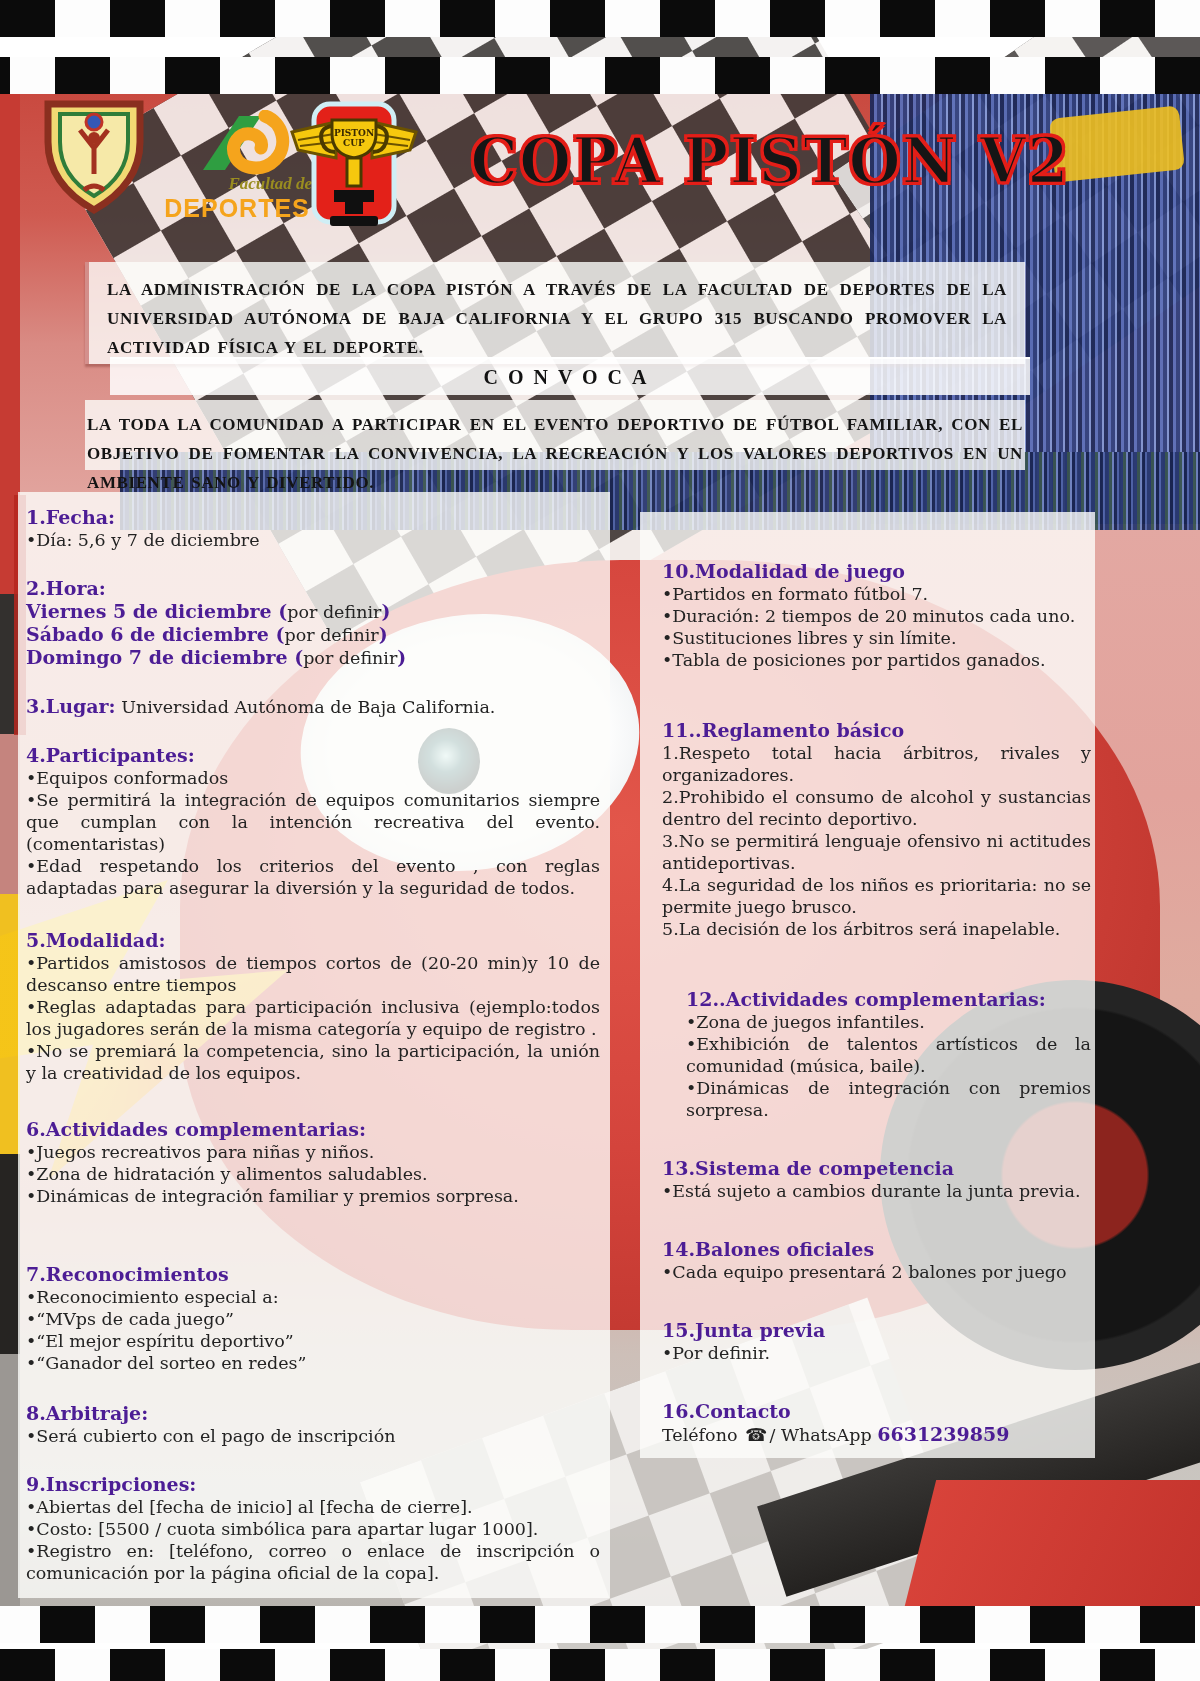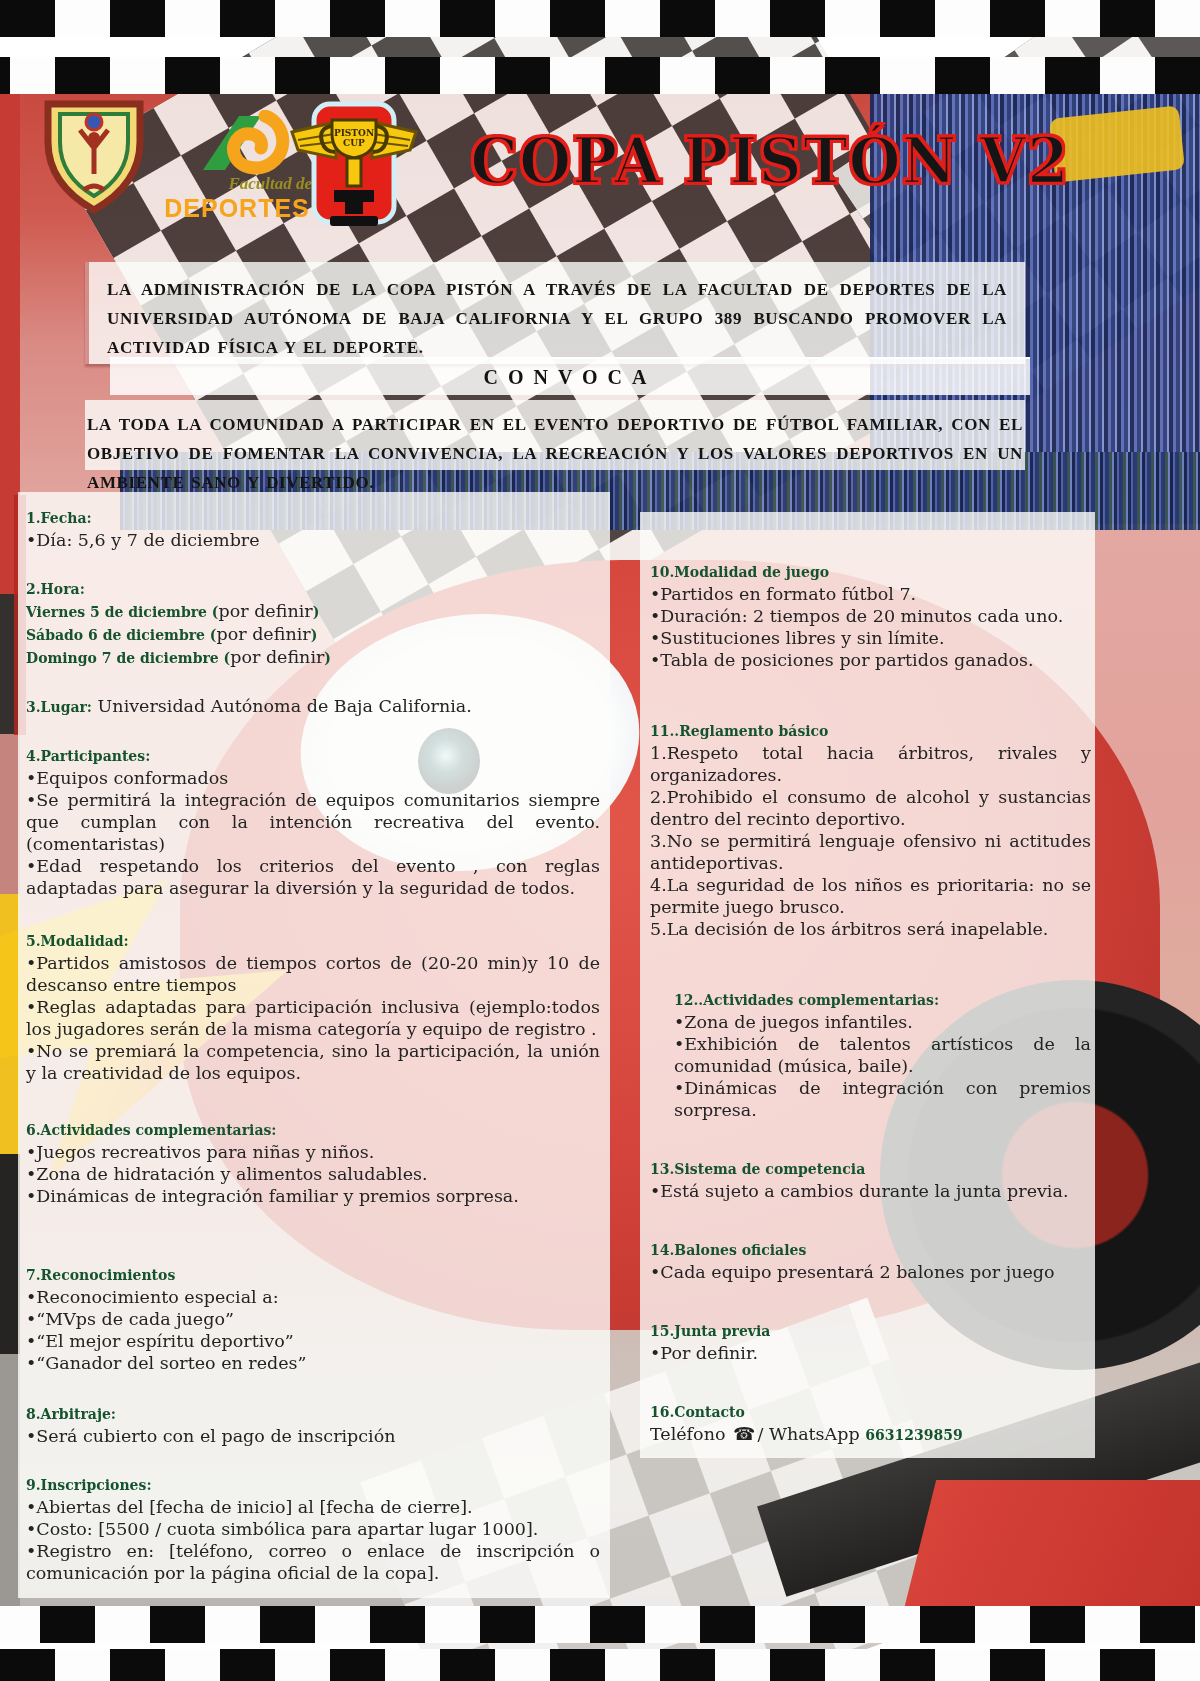--- a/index.html
+++ b/index.html
@@ -54,29 +54,29 @@
   .red-bar-leftbox{left:14px;top:495px;width:12px;height:240px;background:#b5271f;opacity:.85;}
 
   
   .box{position:absolute;z-index:2;background:rgba(253,252,250,.8);}
   .box-intro1{left:85px;top:262px;width:940px;height:102px;padding:13px 18px;box-sizing:border-box;
     border-left:4px solid rgba(170,40,35,.45);box-shadow:0 3px 2px rgba(110,35,30,.35);}
   .box-convoca{left:110px;top:357px;width:920px;height:36px;background:rgba(255,255,255,.85);
     border-top:2px solid rgba(255,255,255,.95);display:flex;align-items:center;justify-content:center;}
   .box-intro2{left:85px;top:400px;width:940px;height:70px;padding:10px 2px;box-sizing:border-box;}
   .box-left{left:18px;top:492px;width:592px;min-height:1040px;padding:14px 10px 14px 8px;box-sizing:border-box;}
-  .box-right{left:640px;top:512px;width:455px;min-height:830px;padding:12px 4px 12px 10px;box-sizing:border-box;}
+  .box-right{left:640px;top:512px;width:455px;min-height:830px;padding:12px 4px 12px 22px;box-sizing:border-box;}
 
   .intro-p{margin:0;font-family:"Liberation Serif",serif;font-weight:bold;font-size:17px;
     line-height:29px;letter-spacing:.6px;word-spacing:2px;color:#141414;text-align:justify;}
   .convoca{font-family:"Liberation Serif",serif;font-weight:bold;font-size:20px;
     letter-spacing:10px;color:#121212;}
 
   .line{margin:0;font-size:17.5px;line-height:22px;color:#232323;text-align:justify;}
-  .line .b{font-weight:bold;font-size:14px;color:#14532d;}
+  .line .b{font-weight:bold;font-size:19px;color:#4c1d95;}
   .sec{margin-top:26px;}
   .col .sec:first-child{margin-top:0;}
   #col-left .sec:nth-child(5){margin-top:30px;}
   #col-left .sec:nth-child(6){margin-top:34px;}
   #col-left .sec:nth-child(7){margin-top:56px;}
   #col-left .sec:nth-child(8){margin-top:28px;}
   #col-left .sec:nth-child(9){margin-top:26px;}
   #col-right .sec{margin-top:36px;}
   #col-right .sec:nth-child(2){margin-top:48px;}
   #col-right .sec:nth-child(3){margin-top:48px;margin-left:24px;}
@@ -158,21 +158,21 @@
       <text x="64" y="50" font-size="9" text-anchor="middle" fill="#3a2a00" font-weight="bold">CUP</text>
       <rect x="57" y="62" width="14" height="28" fill="#f6c80e" stroke="#4a3a00" stroke-width="3"></rect>
       <path d="M44 94 h40 v12 h-11 v12 h-18 v-12 h-11 Z" fill="#101010"></path>
       <rect x="40" y="120" width="48" height="10" rx="3" fill="#101010"></rect>
     </svg>
   </div>
 
   <div class="title">COPA PISTÓN V2</div>
 
   <div class="box box-intro1">
-    <p class="intro-p">LA ADMINISTRACIÓN DE LA COPA PISTÓN A TRAVÉS DE LA FACULTAD DE DEPORTES DE LA UNIVERSIDAD AUTÓNOMA DE BAJA CALIFORNIA Y EL GRUPO 389 BUSCANDO PROMOVER LA ACTIVIDAD FÍSICA Y EL DEPORTE.</p>
+    <p class="intro-p">LA ADMINISTRACIÓN DE LA COPA PISTÓN A TRAVÉS DE LA FACULTAD DE DEPORTES DE LA UNIVERSIDAD AUTÓNOMA DE BAJA CALIFORNIA Y EL GRUPO 315 BUSCANDO PROMOVER LA ACTIVIDAD FÍSICA Y EL DEPORTE.</p>
   </div>
 
   <div class="box box-convoca">
     <span class="convoca">CONVOCA</span>
   </div>
 
   <div class="box box-intro2">
     <p class="intro-p">LA TODA LA COMUNIDAD A PARTICIPAR EN EL EVENTO DEPORTIVO DE FÚTBOL FAMILIAR, CON EL OBJETIVO DE FOMENTAR LA CONVIVENCIA, LA RECREACIÓN Y LOS VALORES DEPORTIVOS EN UN AMBIENTE SANO Y DIVERTIDO.</p>
   </div>
 

